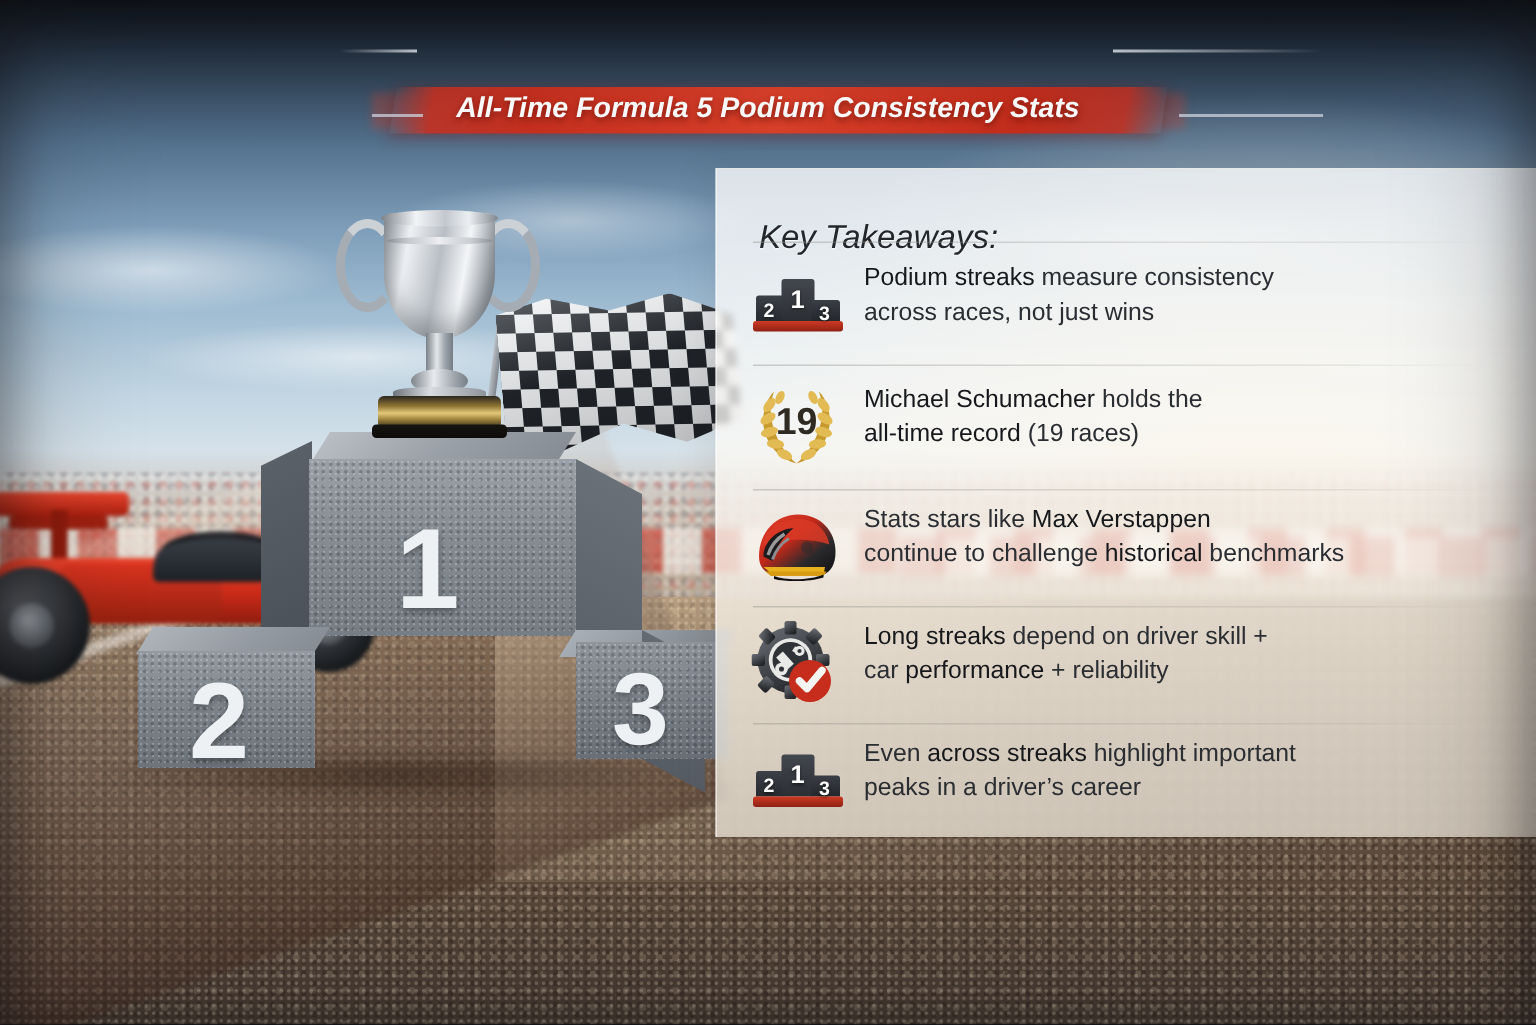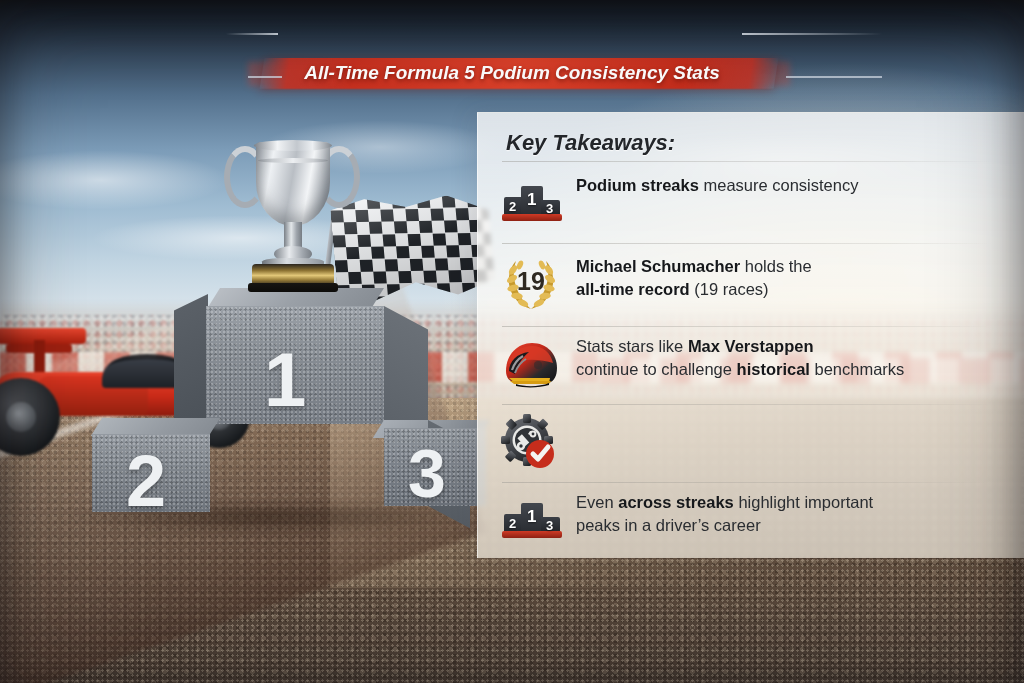--- a/index.html
+++ b/index.html
@@ -348,38 +348,38 @@
     position:absolute; left:477px; top:112px; width:547px; height:446px;
     background:linear-gradient(180deg,
       rgba(252,252,252,.80) 0%, rgba(251,250,247,.78) 38%,
       rgba(250,246,238,.74) 62%, rgba(246,240,228,.70) 100%);
     border-left:1px solid rgba(255,255,255,.55);
     border-top:1px solid rgba(255,255,255,.5);
     box-shadow:-6px 0 22px rgba(60,60,70,.10);
     backdrop-filter:blur(2px);
   }
   .panel-title {
-    position:absolute; left:28px; top:17px;
-    font-size:22px; font-weight:700; font-style:italic; color:#23262a;
+    position:absolute; left:28px; top:32px;
+    font-size:22px; font-weight:400; font-style:italic; color:#23262a;
     font-family:"Liberation Sans", sans-serif;
     text-shadow:0 1px 1px rgba(255,255,255,.8);
   }
   .divider {
     position:absolute; left:24px; width:490px; height:1px;
     background:linear-gradient(90deg, rgba(150,148,142,.45), rgba(150,148,142,.18) 80%, rgba(150,148,142,0));
   }
 
   .item { position:absolute; left:22px; width:510px; height:62px; }
   .item-icon { position:absolute; left:0; top:0; width:62px; height:58px; }
   .item-text {
     position:absolute; left:76px; top:-1px; width:430px;
     font-size:16.5px; line-height:1.42; color:#2a2d31;
     font-family:"Liberation Sans", sans-serif;
   }
-  .item-text b { font-weight:700; color:#16181b; }
+  .item-text b { font-weight:400; color:#16181b; }
 
   
   .mp { position:absolute; }
   .mp-b2 { left:4px;  top:22px; width:19px; height:17px; background:linear-gradient(180deg,#3c4047,#272a2f); border-radius:2px 0 0 0; }
   .mp-b1 { left:21px; top:11px; width:22px; height:28px; background:linear-gradient(180deg,#43474e,#2b2e33); border-radius:2px; }
   .mp-b3 { left:41px; top:25px; width:19px; height:14px; background:linear-gradient(180deg,#3a3e45,#24272c); border-radius:0 2px 0 0; }
   .mp-base { left:2px; top:39px; width:60px; height:7px; background:linear-gradient(180deg,#cf3a25,#8e2113); border-radius:2px; }
   .mp-n { position:absolute; color:#fff; font-weight:700; font-family:"Liberation Sans", sans-serif; text-shadow:0 1px 2px rgba(0,0,0,.5); }
   .mp-n1 { left:27px; top:15px; font-size:17px; }
   .mp-n2 { left:9px;  top:24px; font-size:13px; }
@@ -516,20 +516,21 @@
       <div class="mp mp-b2"></div>
         <div class="mp mp-b1"></div>
         <div class="mp mp-b3"></div>
       <div class="mp mp-base"></div>
       <div class="mp-n mp-n2">2</div>
       <div class="mp-n mp-n1">1</div>
       <div class="mp-n mp-n3">3</div>
     </div>
     <div class="item-text">
       <b>Podium streaks</b><span> measure consistency</span><br>
+      <span>across races, not just wins</span>
     </div>
   </div>
 
   <div class="item" style="top:143px">
     <div class="item-icon">
       <svg class="laurel" viewBox="0 0 62 56">
         <g fill="#c79a2e">
           <path d="M31 53 C20 50 11 41 9 28 C8 19 11 10 16 5 C13 14 13 22 16 30 C19 40 25 48 31 53 Z"></path>
           <path d="M31 53 C42 50 51 41 53 28 C54 19 51 10 46 5 C49 14 49 22 46 30 C43 40 37 48 31 53 Z"></path>
         </g>
@@ -612,20 +613,24 @@
           <rect x="19" y="21" width="6" height="11" transform="rotate(-42 22 26)"></rect>
           <path d="M29 17 l5 1 -3 4 -4 -2 z"></path>
           <circle cx="32" cy="20" r="3.4"></circle>
         </g>
         <circle cx="20" cy="32" r="1.7" fill="#2f3236"></circle>
         <circle cx="32" cy="20" r="1.4" fill="#2f3236"></circle>
         <circle cx="39" cy="40" r="14" fill="#c62d1c"></circle>
         <path d="M32 40 l5 5 10 -12" stroke="#f4f4f2" stroke-width="5" fill="none" stroke-linecap="round" stroke-linejoin="round"></path>
       </svg>
     </div>
+    <div class="item-text">
+      <b>Long streaks</b><span> depend on driver skill +</span><br>
+      <span>car </span><b>performance</b><span> + reliability</span>
+    </div>
   </div>
 
   <div class="item" style="top:379px">
     <div class="item-icon">
       <div class="mp mp-b2"></div>
         <div class="mp mp-b1"></div>
         <div class="mp mp-b3"></div>
       <div class="mp mp-base"></div>
       <div class="mp-n mp-n2">2</div>
       <div class="mp-n mp-n1">1</div>

